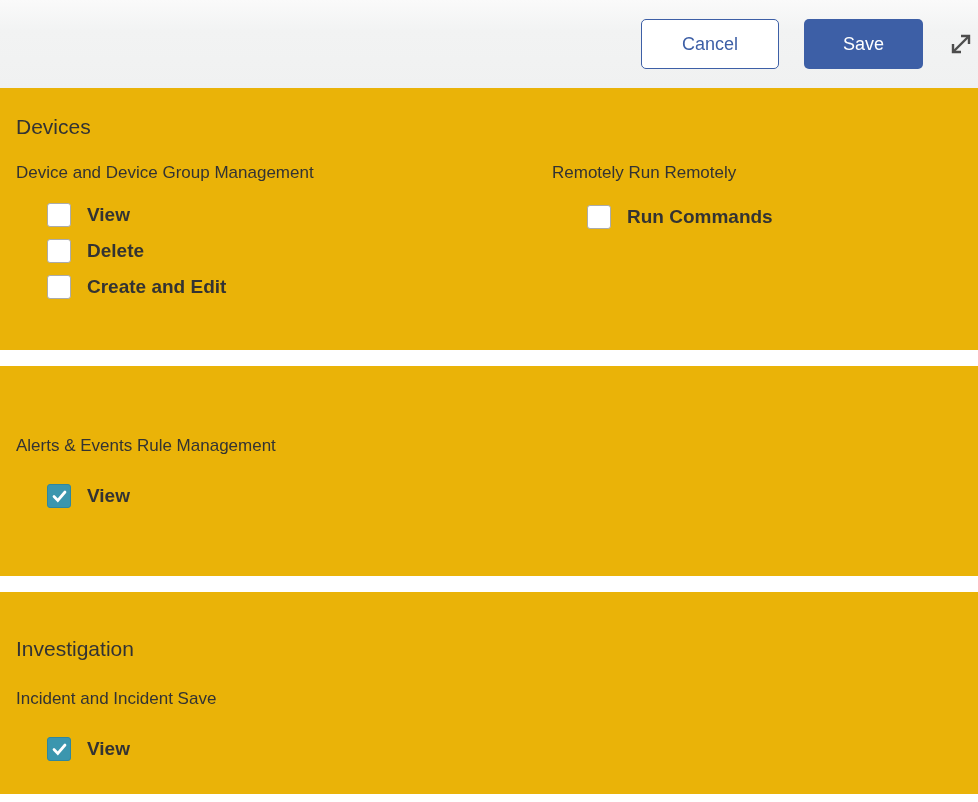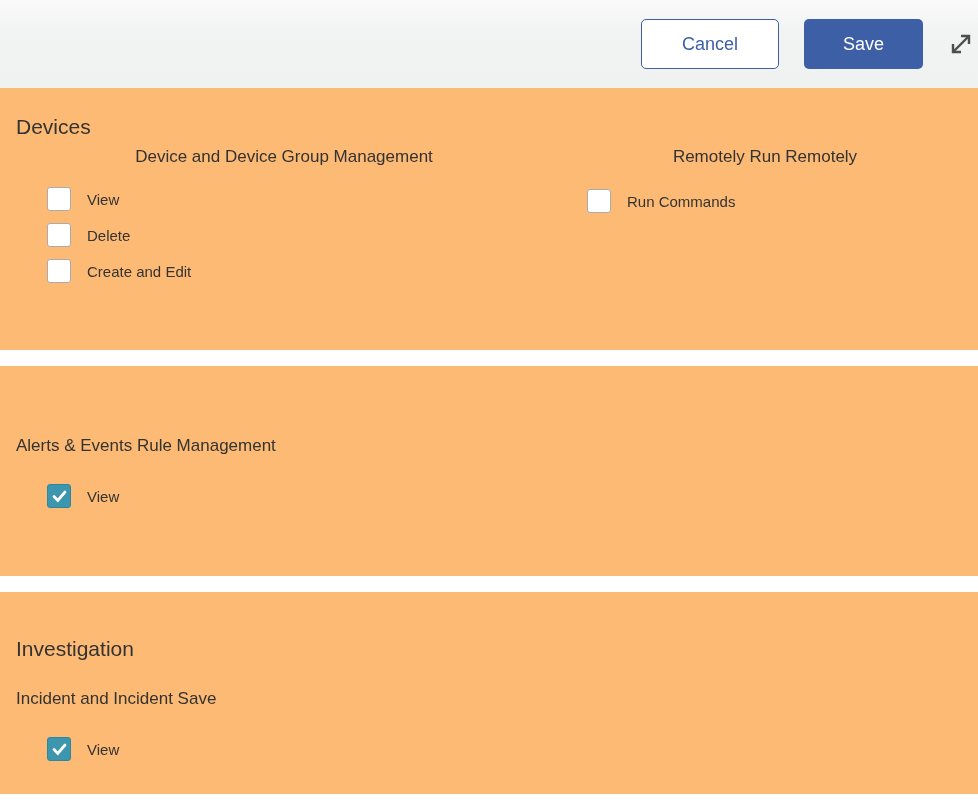--- a/index.html
+++ b/index.html
@@ -25,29 +25,29 @@
   .btn-save {
     width:119px; background:#3d5fa6; color:#ffffff; border:none;
     margin-right:21px;
   }
   .expand-btn {
     width:34px; height:34px; background:transparent; border:none;
     display:inline-flex; align-items:center; justify-content:center; cursor:pointer;
   }
 
   
-  .section { background:#fdba74; padding-left:16px; }
+  .section { background:#eab308; padding-left:16px; }
   .section-devices { height:262px; padding-top:25px; }
   .section-alerts { height:210px; margin-top:16px; padding-top:44px; }
   .section-investigation { height:202px; margin-top:16px; padding-top:43px; }
 
   .section-title { font-size:21px; font-weight:400; color:#333333; line-height:28px; }
   .group-heading { font-size:17px; font-weight:400; color:#333333; line-height:23px; }
 
-  .groups-row { display:flex; margin-top:4px;text-align:center; }
+  .groups-row { display:flex; margin-top:20px; }
   .group-left { width:536px; }
   .group-right { flex:1; }
 
   .items { margin-top:13px; }
   .group-right .items { margin-top:15px; }
   .item-row {
     display:flex; align-items:center; height:36px; padding-left:31px;
   }
   .group-right .item-row { padding-left:35px; }
 
@@ -59,21 +59,21 @@
   
   .checkbox {
     width:24px; height:24px; border-radius:3px;
     background:#ffffff; border:1px solid #ababab;
     display:inline-flex; align-items:center; justify-content:center;
     flex:0 0 auto; cursor:pointer;
   }
   .checkbox svg { opacity:0; }
   .checkbox.checked { background:#3b96ae; border-color:#2e87a0; }
   .checkbox.checked svg { opacity:1; }
-  .item-label { margin-left:16px; font-size:15px; color:#333333; cursor:pointer; }
+  .item-label { margin-left:16px; font-size:19px; color:#333333; cursor:pointer;font-weight:bold; }
 </style>
 </head>
 <body>
 
 <div class="topbar">
   <button class="btn btn-cancel">Cancel</button>
   <button class="btn btn-save">Save</button>
   <button class="expand-btn">
     <span style="display:inline-flex;">
       <svg width="30" height="30" viewBox="0 0 30 30" fill="none">

